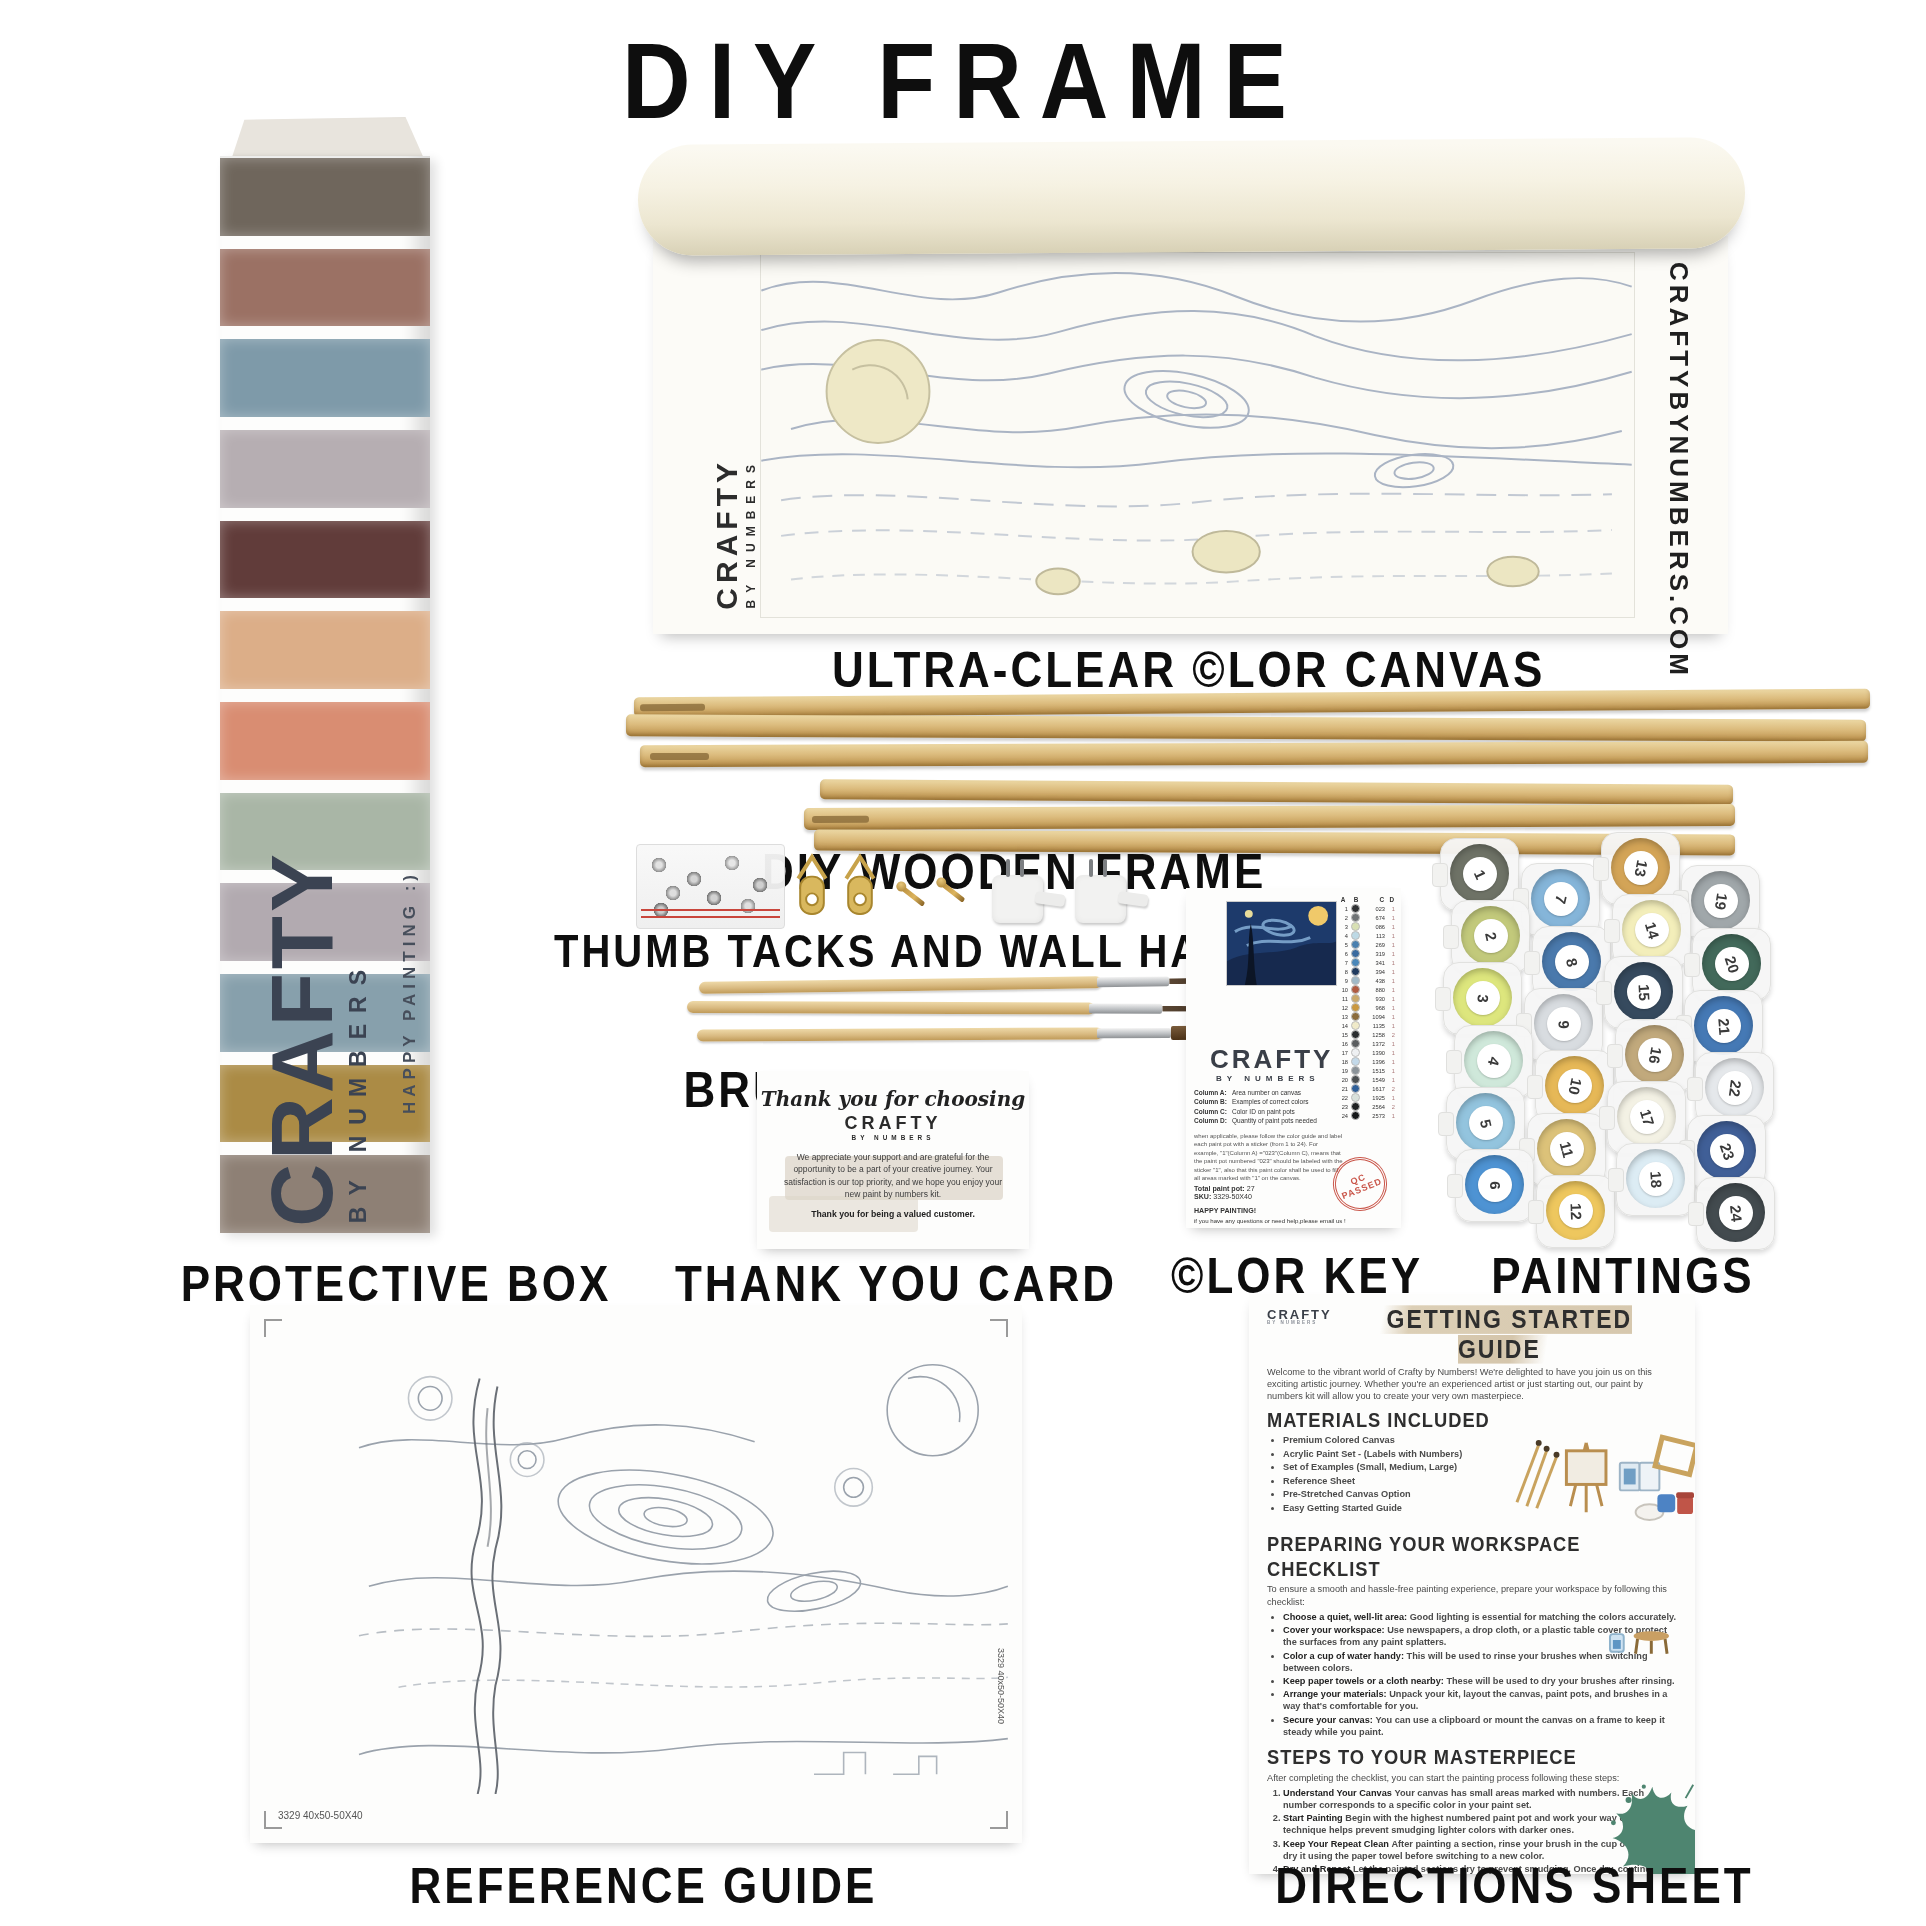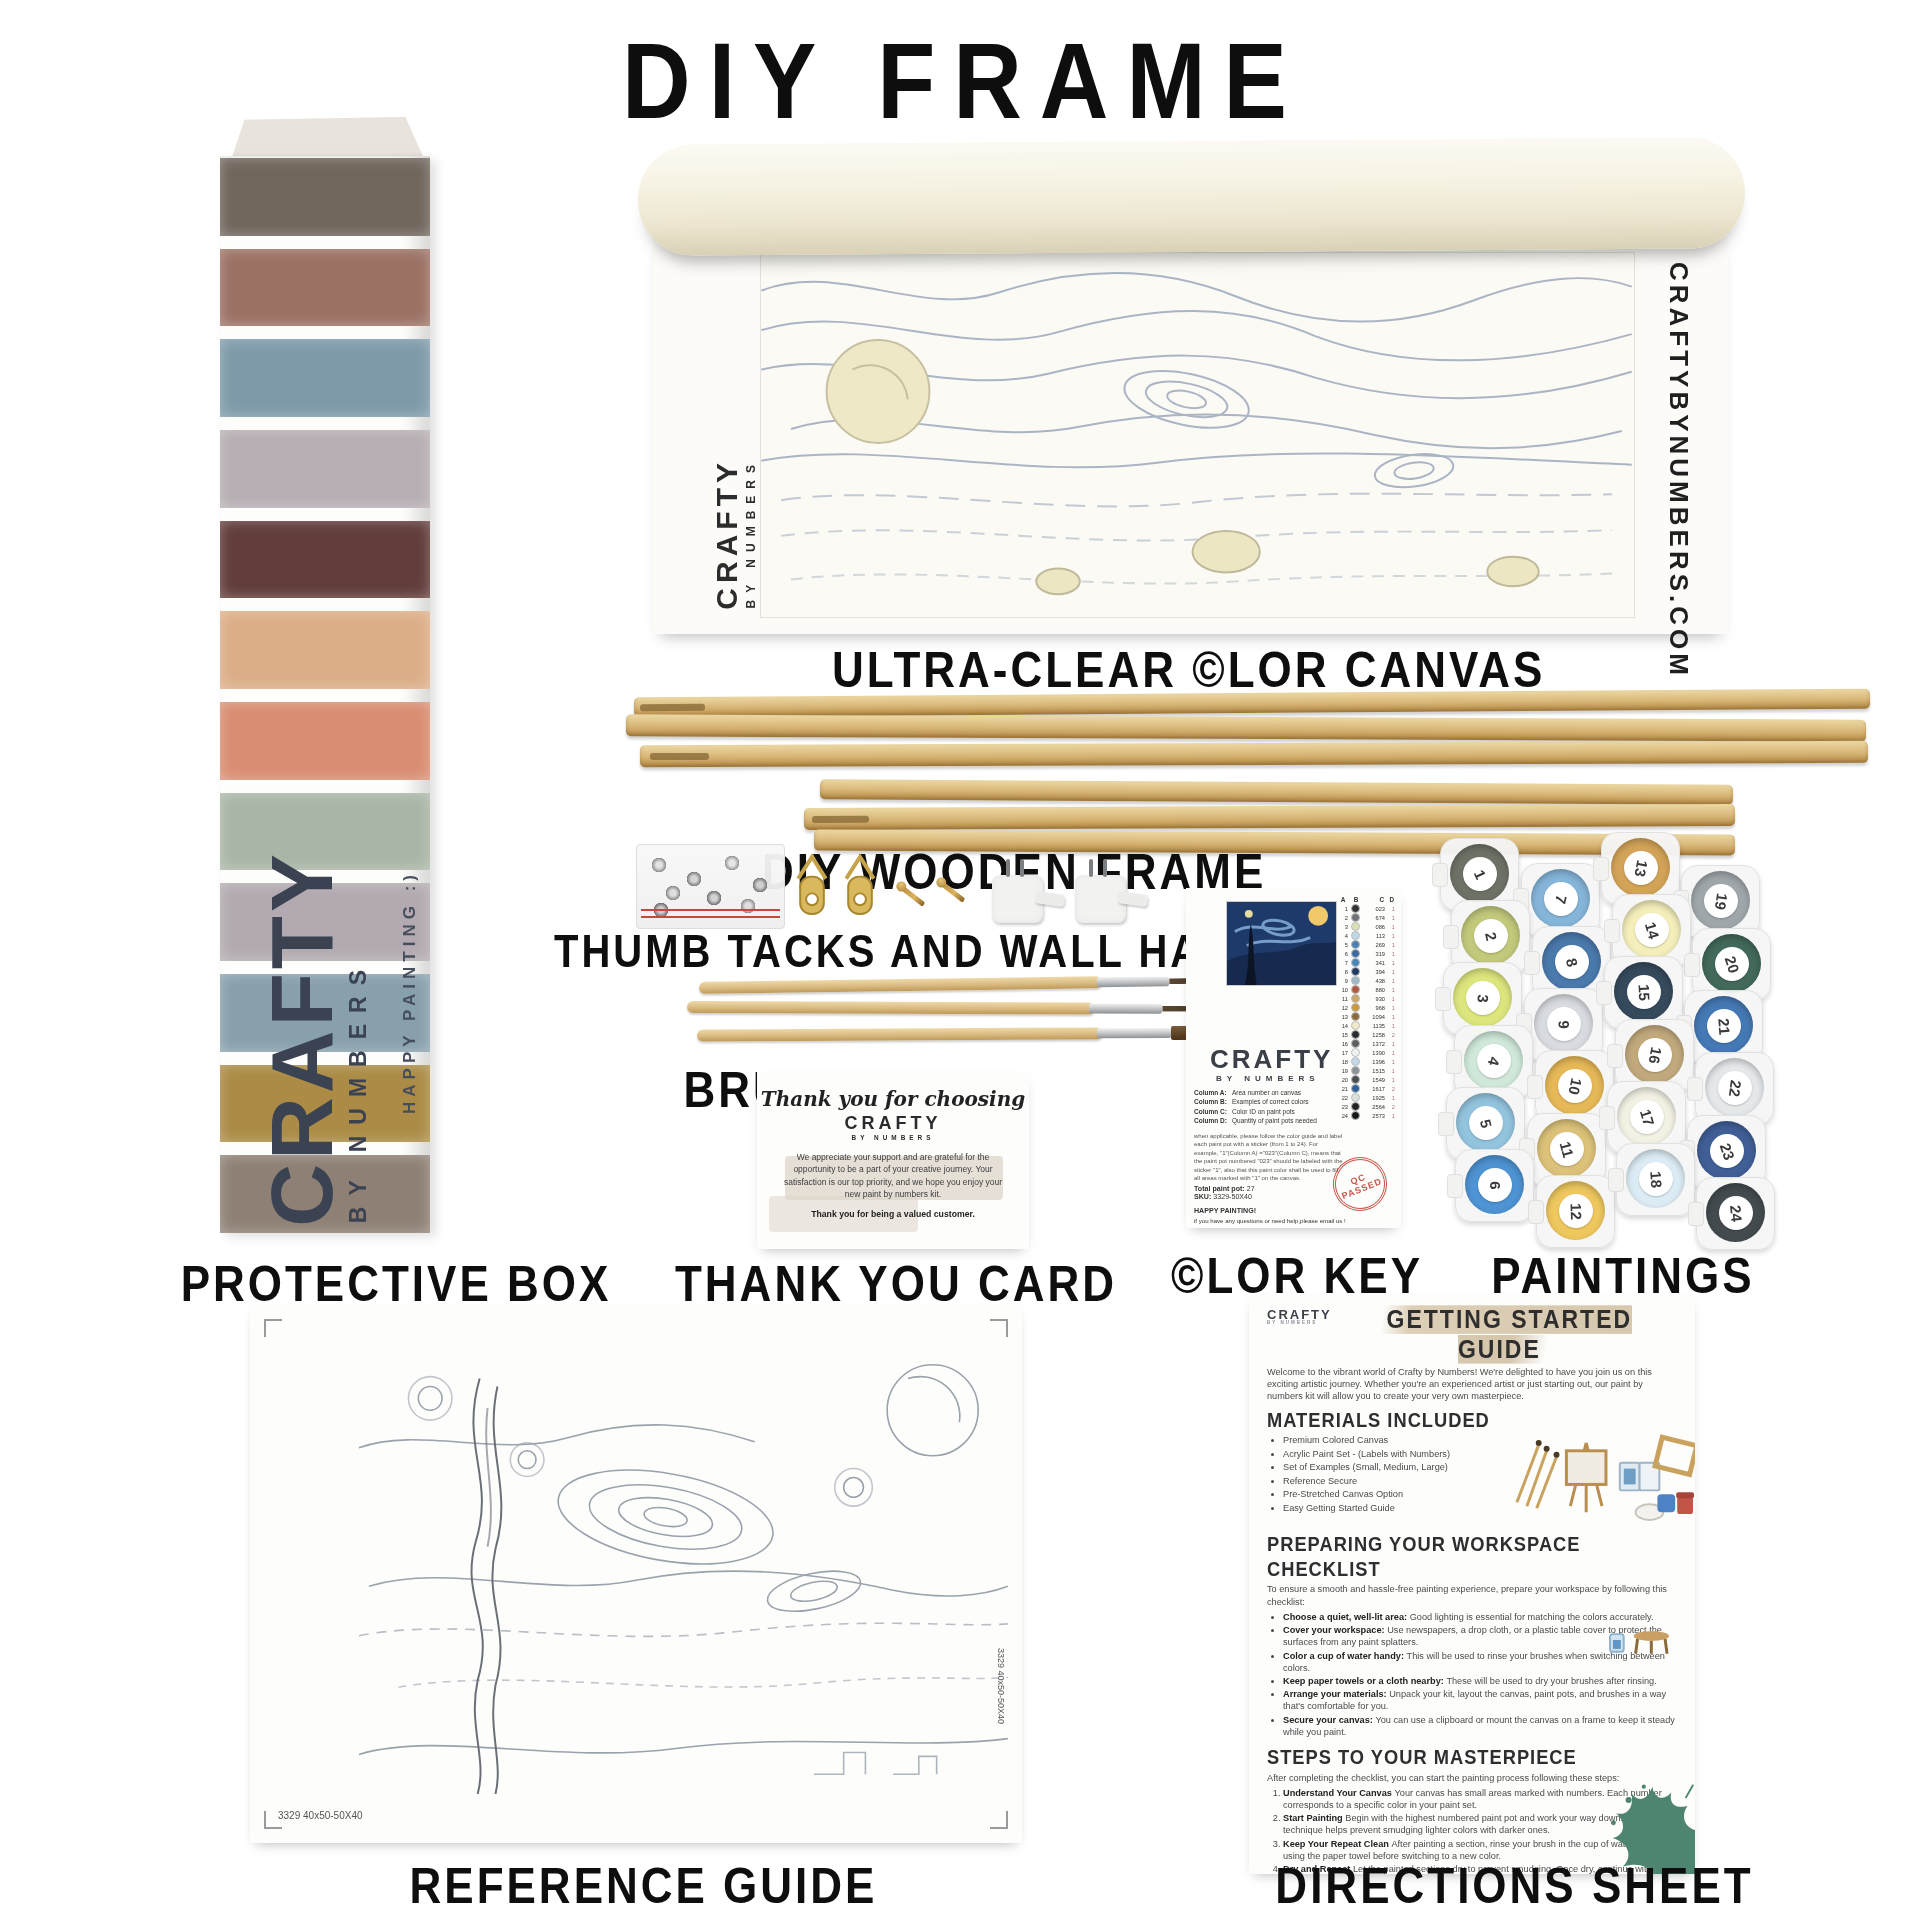--- a/index.html
+++ b/index.html
@@ -129,21 +129,21 @@
   .dir-brand{font-size:13px;font-weight:700;letter-spacing:2px;color:#3a3f48;line-height:1;}
   .dir-brand small{display:block;font-size:4.5px;letter-spacing:2px;color:#8a8f98;}
   .dir-title{flex:1;text-align:center;font-size:23px;font-weight:700;letter-spacing:2px;color:#2e2e2e;
              transform:scaleY(1.1);}
   .dir-title span{background:linear-gradient(100deg,transparent 2%,#dccfb6 10%,#d5c6ac 88%,transparent 98%);
                   padding:0 10px;}
   .dir p{margin:4px 0;font-size:9.2px;line-height:1.32;}
   .dir h3{margin:7px 0 2px;font-size:18.3px;font-weight:700;letter-spacing:1px;color:#2e2e2e;
           transform:scaleY(1.12);transform-origin:left;}
   .dir ul,.dir ol{margin:2px 0 2px 0;padding-left:16px;font-size:9.2px;line-height:1.3;}
-  .dir li{margin-bottom:1.5px;}
+  .dir li{margin-bottom:1.5px;font-weight:bold;}
   .dir b{color:#222;}
   .mat-wrap{display:flex;}
   .mat-wrap ul{flex:0 0 55%;}
   .mat-icons{flex:1;position:relative;}
   .splat{position:absolute;right:-2px;bottom:-2px;width:95px;height:95px;}
   .ck-mini{position:absolute;inset:0;}
 </style>
 </head>
 <body>
 
@@ -682,21 +682,21 @@
       </div>
       <div class="dir-title"><span>GETTING STARTED GUIDE</span></div>
     </div>
     <p>Welcome to the vibrant world of Crafty by Numbers! We're delighted to have you join us on this exciting artistic journey. Whether you're an experienced artist or just starting out, our paint by numbers kit will allow you to create your very own masterpiece.</p>
     <h3>MATERIALS INCLUDED</h3>
     <div class="mat-wrap">
       <ul id="mat-list">
           <li>Premium Colored Canvas</li>
           <li>Acrylic Paint Set - (Labels with Numbers)</li>
           <li>Set of Examples (Small, Medium, Large)</li>
-          <li>Reference Secure</li>
+          <li>Reference Sheet</li>
           <li>Pre-Stretched Canvas Option</li>
           <li>Easy Getting Started Guide</li>
         </ul>
       <div class="mat-icons">
         <svg width="188" height="91" viewBox="0 0 190 92">
           <g stroke="#c9a35e" stroke-width="3" fill="none">
             <path d="M8,70 L30,12"></path>
               <path d="M18,74 L38,18"></path>
               <path d="M28,76 L48,24"></path>
           </g>

